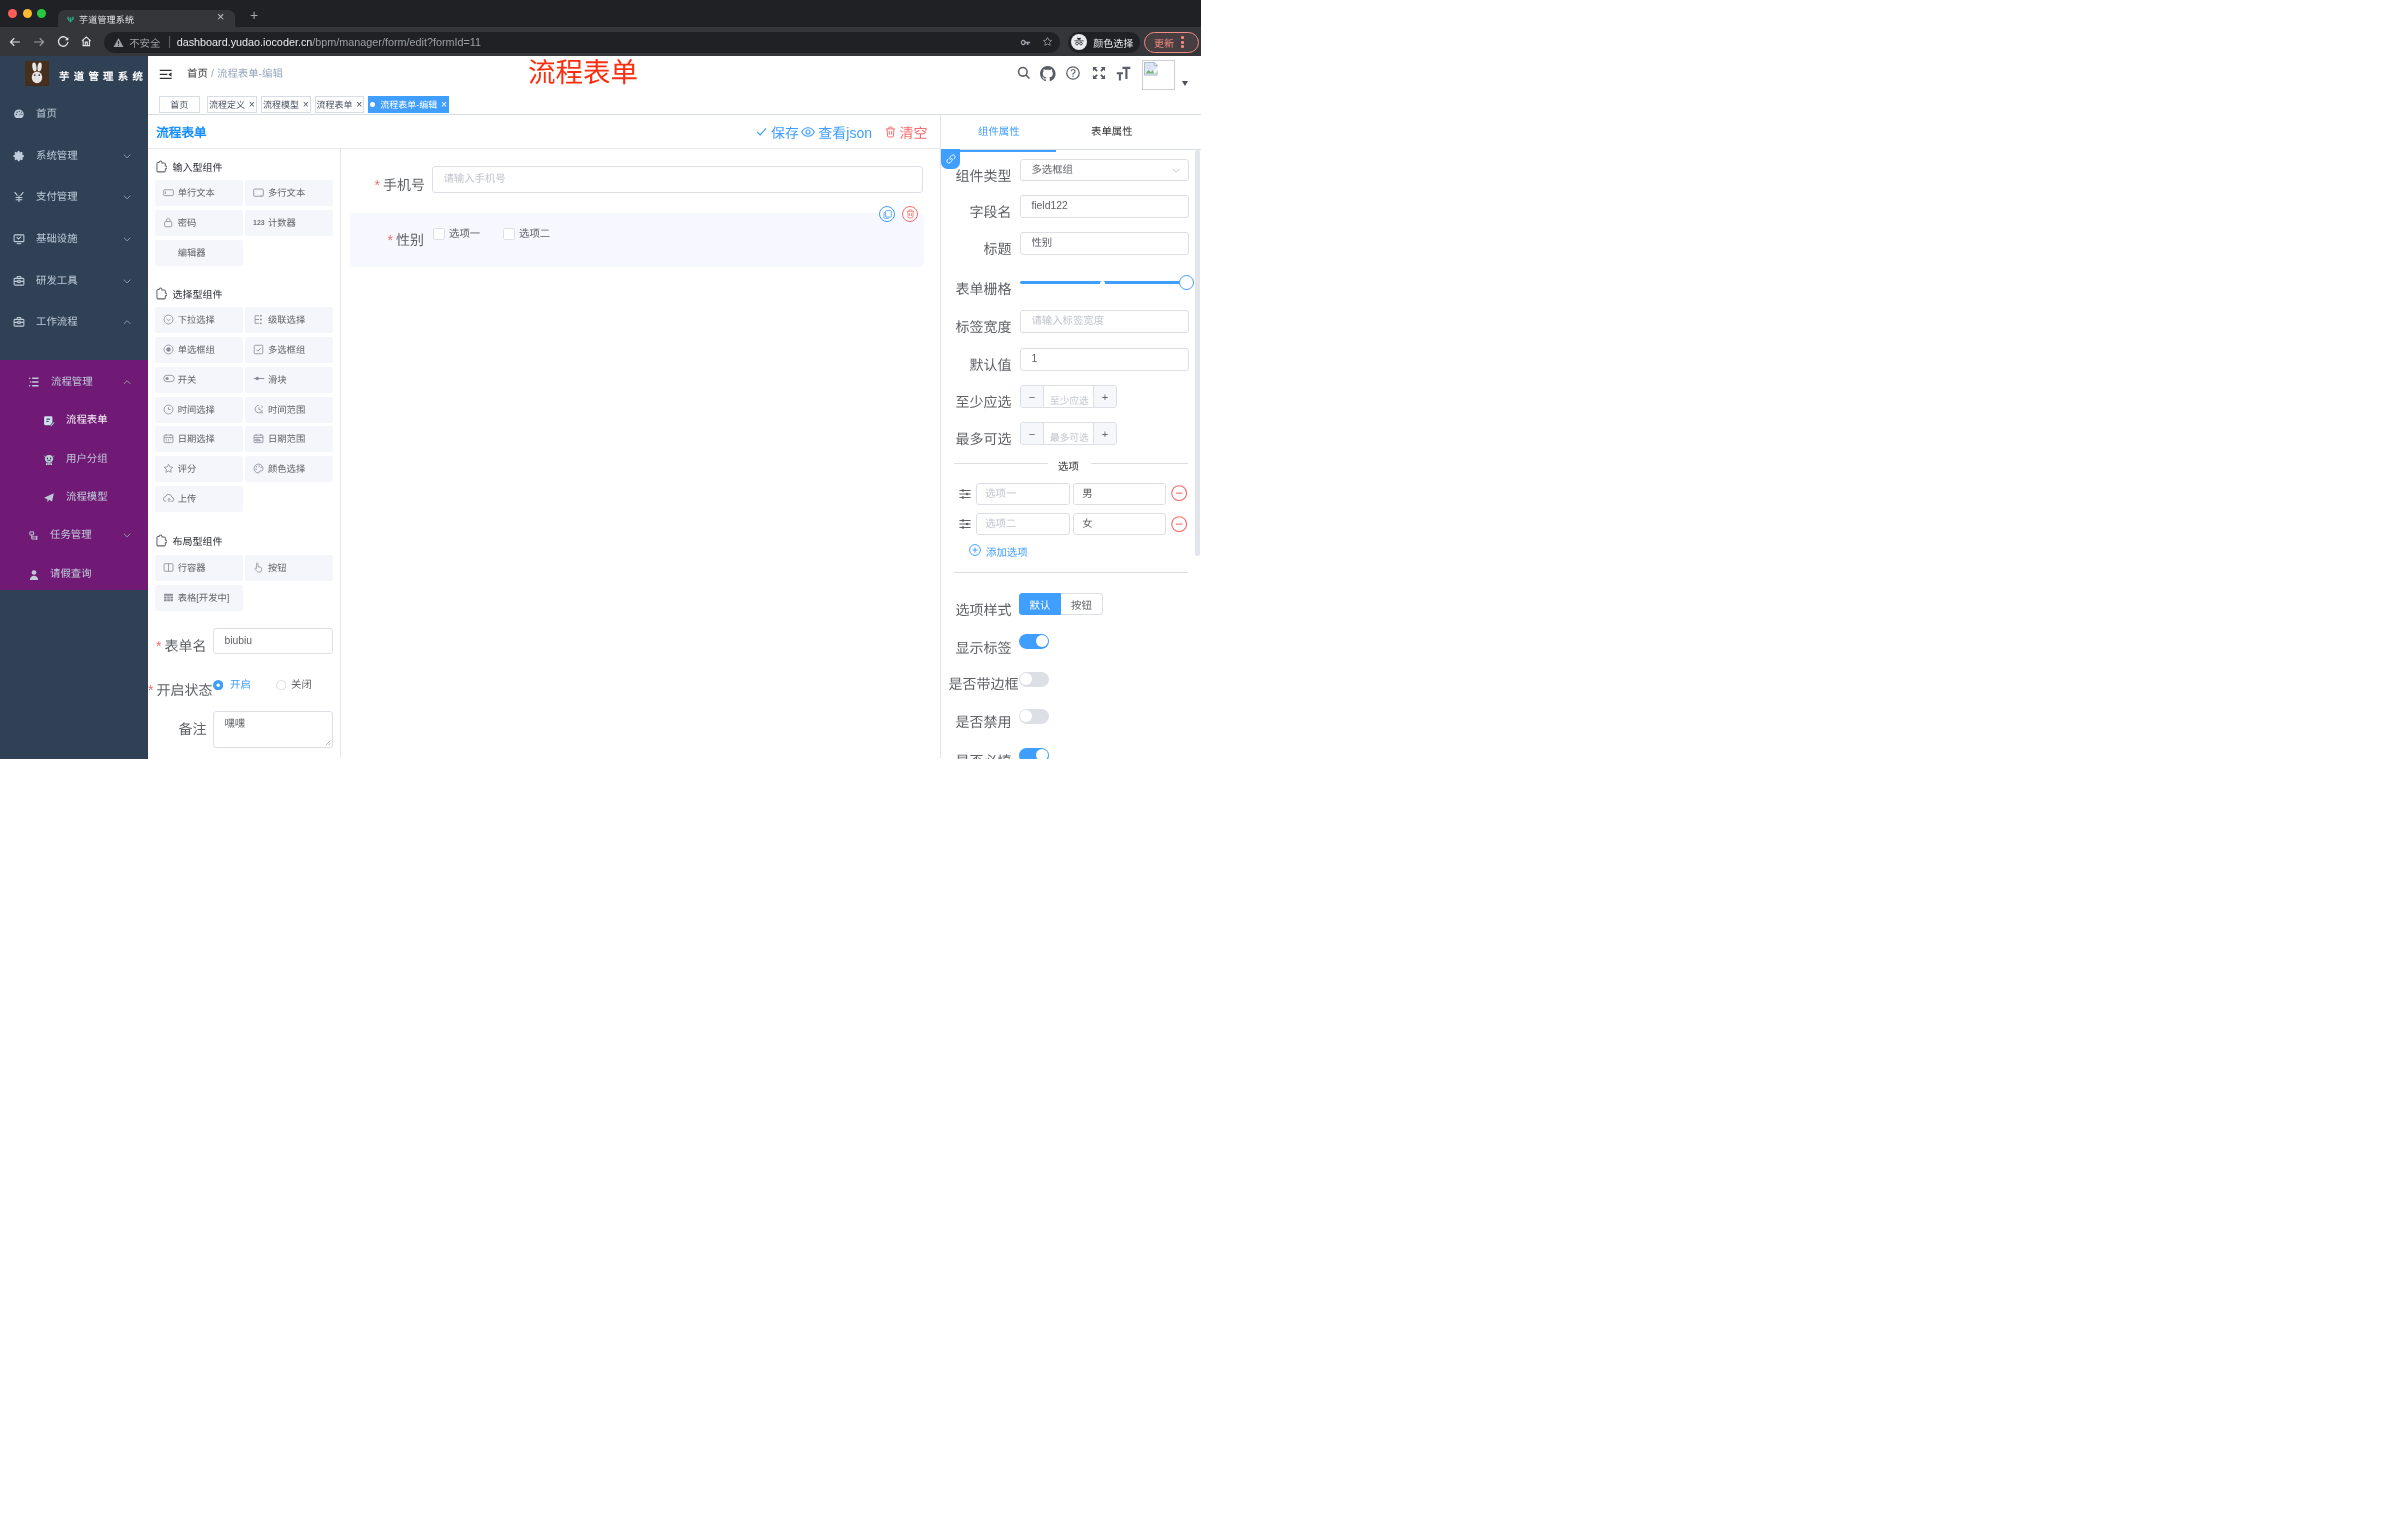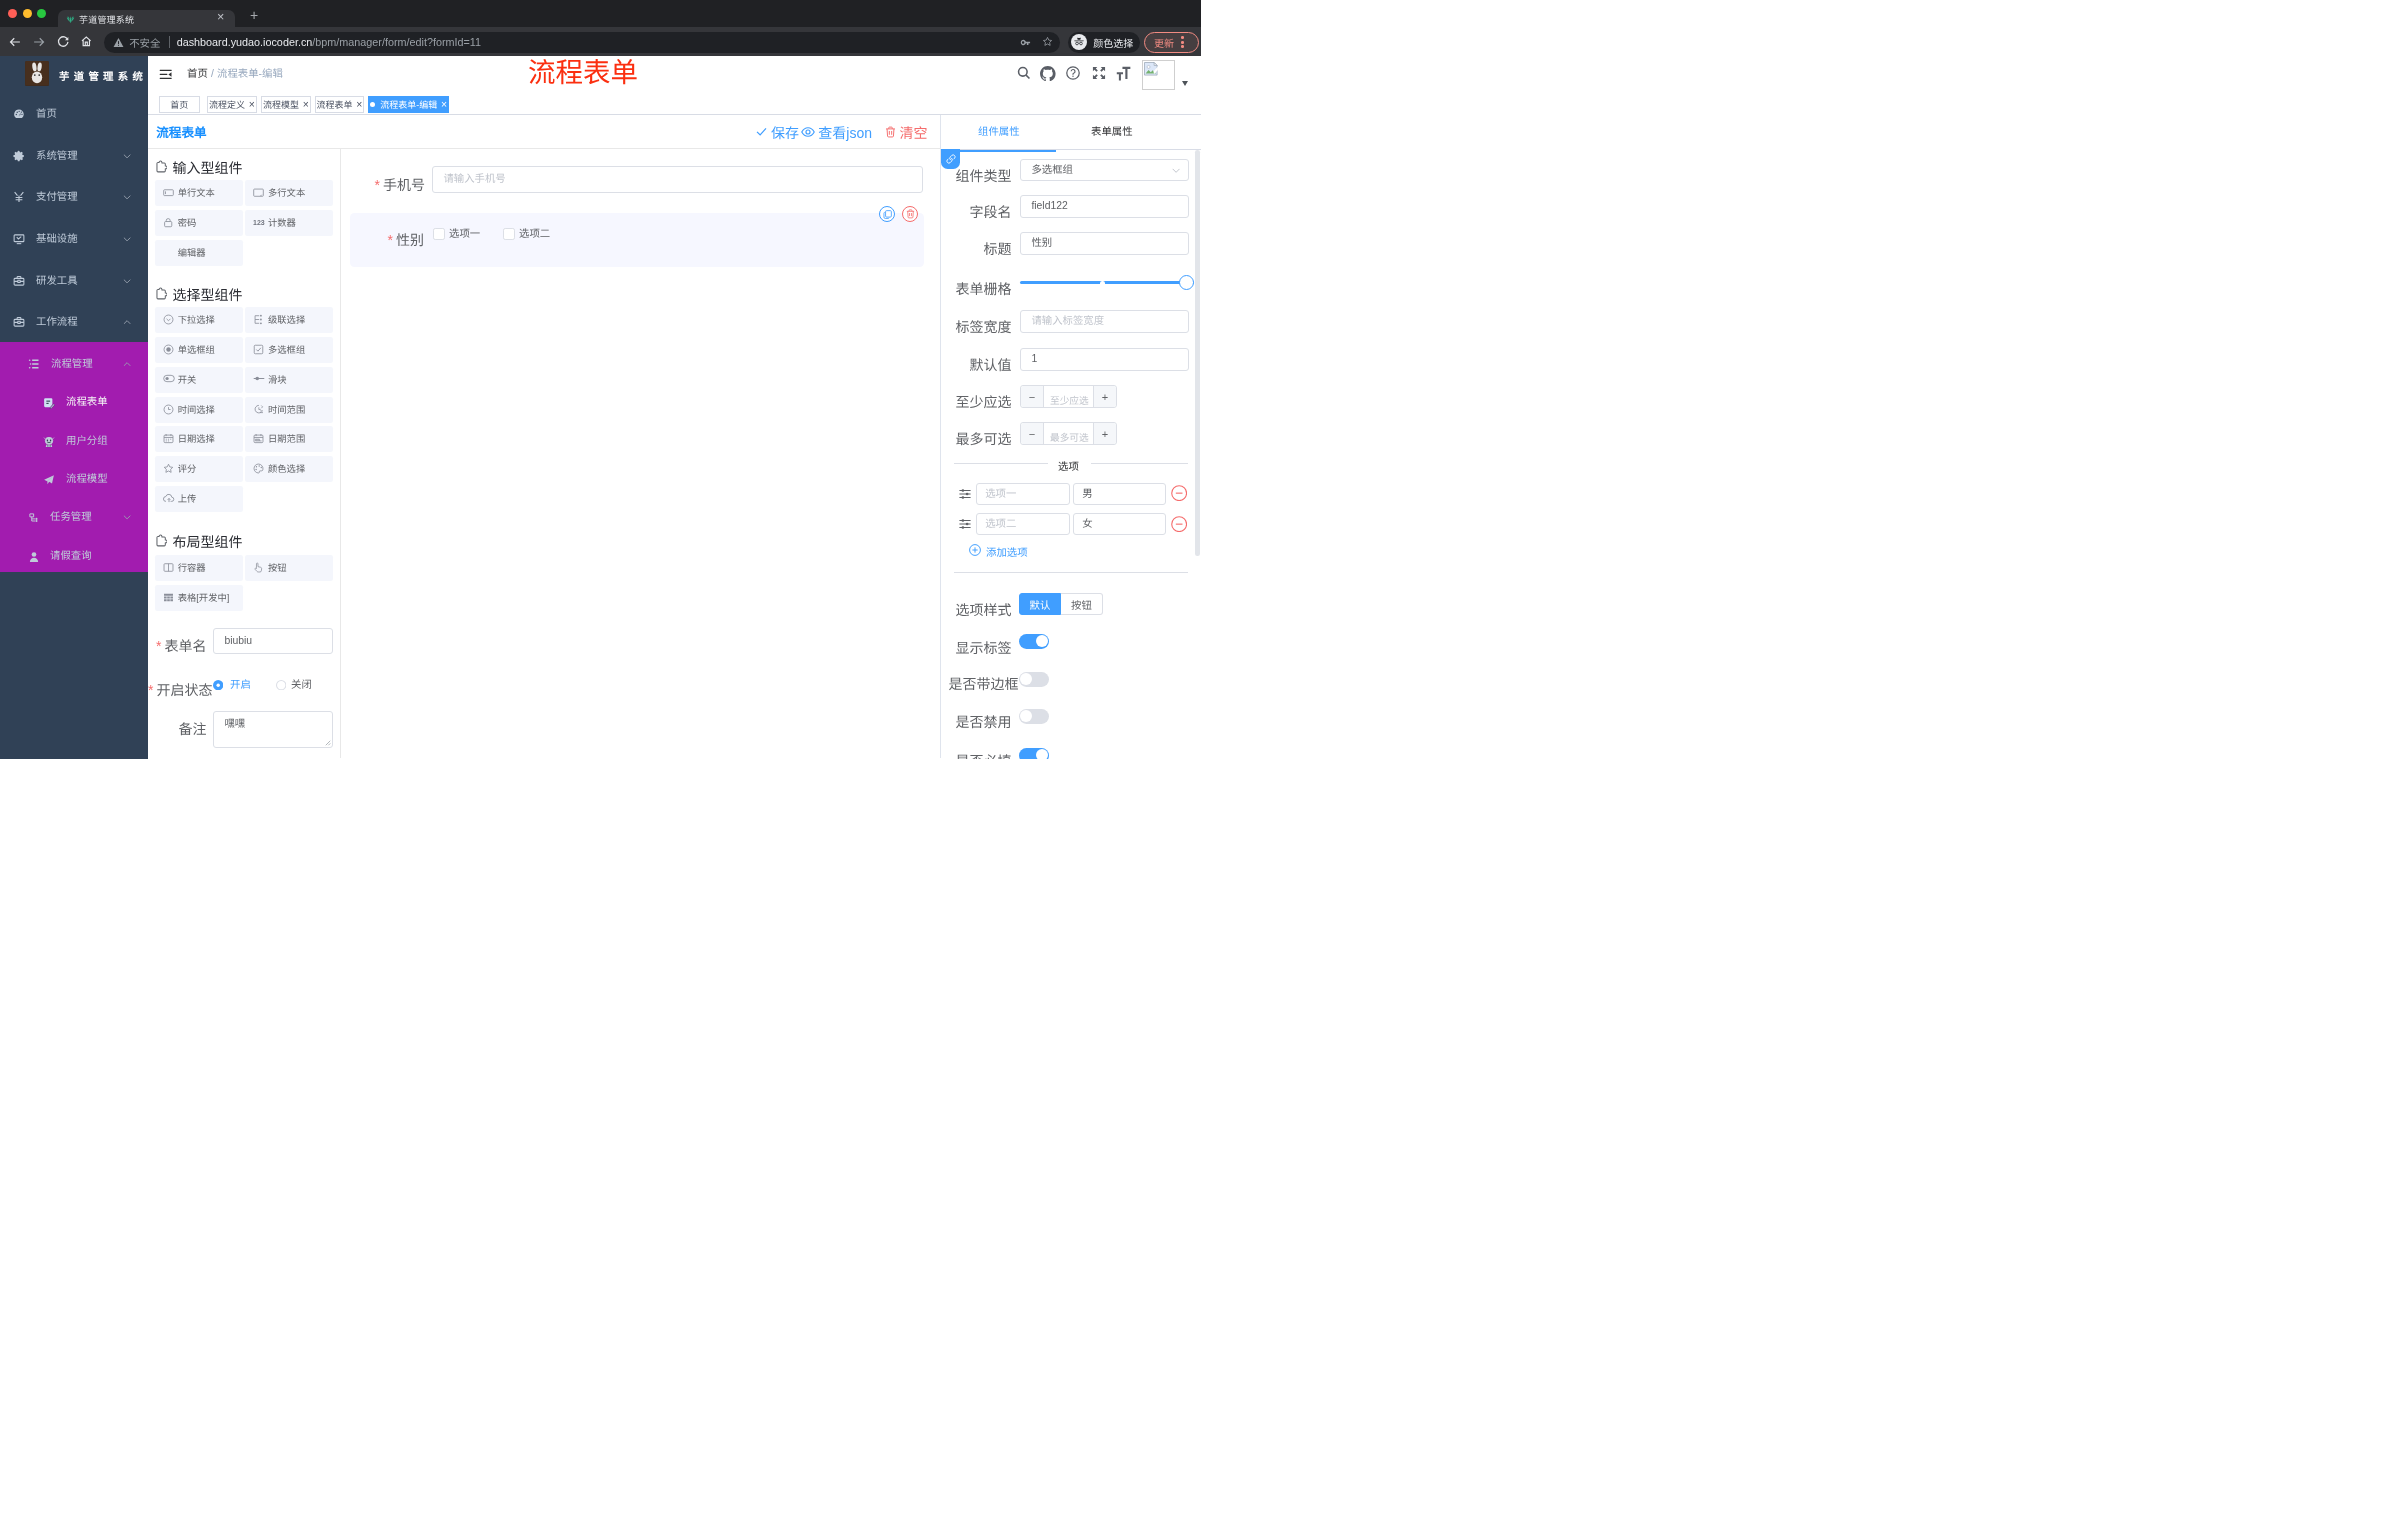--- a/index.html
+++ b/index.html
@@ -30,21 +30,21 @@
 #update .dots i{width:2.6px;height:2.6px;border-radius:50%;background:#f28b82;}
 
 #app{position:absolute;left:0;top:56px;width:1201px;height:703px;background:#fff;}
 #sidebar{position:absolute;left:0;top:0;width:148px;height:703px;background:#304156;overflow:hidden;}
 #logo .pic{position:absolute;left:25px;top:5.2px;width:24px;height:24.5px;border-radius:1.5px;overflow:hidden;background:#3a2b20;}
 #logo .nm{position:absolute;left:59px;top:12px;color:#fff;font-size:10.4px;font-weight:700;letter-spacing:4.3px;}
 .mi{position:absolute;left:0;width:148px;height:42px;color:#bfcbd9;font-size:10.4px;}
 .mi .ic,.smi .ic{position:absolute;top:50%;margin-top:-6px;width:12px;height:12px;}
 .mi .tx,.smi .tx{position:absolute;top:50%;margin-top:-5.2px;line-height:10.4px;white-space:nowrap;}
 .ar{position:absolute;left:123px;top:50%;margin-top:-2.2px;}
-#submenu{position:absolute;left:0;top:286px;width:148px;height:230px;background:#a21caf;}
+#submenu{position:absolute;left:0;top:304px;width:148px;height:230px;background:#701a75;}
 .smi{position:absolute;left:0;width:148px;height:39px;color:#bfcbd9;font-size:10.4px;}
 .smi.on{color:#f4f4f5;}
 
 #navbar{position:absolute;left:148px;top:0;width:1053px;height:37px;background:#fff;}
 #hamb{position:absolute;left:11px;top:12px;width:13.4px;height:13.4px;}
 .bc{position:absolute;top:13.4px;font-size:10.4px;line-height:10.4px;}
 #redttl{position:absolute;left:380px;top:1.9px;font-size:27.5px;line-height:29px;color:#fb2f10;white-space:nowrap;}
 .nvi{position:absolute;top:10.4px;color:#5a5e66;}
 #avatar{position:absolute;left:994px;top:3.7px;width:33px;height:30.5px;border:0.7px solid #cfcfcf;background:#fff;}
 #caret{position:absolute;left:1034px;top:24.5px;width:0;height:0;border:3.7px solid transparent;border-top:5.2px solid #4e5359;}
@@ -53,21 +53,21 @@
 .tag{position:absolute;top:2.6px;height:17px;background:#fff;border:0.7px solid #d8dce5;color:#495060;font-size:9px;display:flex;align-items:center;justify-content:center;white-space:nowrap;}
 .tag .x{font-size:10.4px;margin-left:3.7px;line-height:9px;}
 .tag.on{background:#409eff;border-color:#409eff;color:#fff;}
 .tag.on .dot{width:5.2px;height:5.2px;border-radius:50%;background:#fff;margin-right:5.2px;}
 
 #main{position:absolute;left:148px;top:59px;width:1053px;height:643px;background:#fff;}
 #lpanel{position:absolute;left:0;top:0;width:192px;height:643px;background:#fff;}
 #lpanel h1{position:absolute;left:8.2px;top:7.4px;font-size:12.6px;font-weight:700;color:#1890ff;}
 #lhead-border{position:absolute;left:0;top:33px;width:792px;height:0.7px;background:#e8e8e8;}
 #vline1{position:absolute;left:192px;top:33px;width:0.7px;height:610px;background:#e8e8e8;}
-.sechead{position:absolute;left:6.7px;height:15px;display:flex;align-items:center;color:#2b2d33;font-size:14px;}
+.sechead{position:absolute;left:6.7px;height:15px;display:flex;align-items:center;color:#2b2d33;font-size:10px;}
 .sechead svg{margin-right:5.2px;}
 .citem{position:absolute;width:88px;height:26px;background:#f4f6fc;border-radius:2.2px;color:#606266;font-size:9.3px;}
 .citem .ci{position:absolute;left:8.2px;top:50%;margin-top:-6px;}
 .citem .ct{position:absolute;left:23px;top:50%;margin-top:-4.5px;line-height:9px;white-space:nowrap;}
 .flabel{position:absolute;font-size:14px;color:#606266;text-align:right;white-space:nowrap;}
 .req{color:#f56c6c;margin-right:3px;}
 .inp{position:absolute;border:0.7px solid #dcdfe6;border-radius:3px;background:#fff;font-size:10.4px;color:#606266;}
 .inp .tx{position:absolute;left:10.4px;top:50%;margin-top:-5.2px;line-height:10.4px;white-space:nowrap;}
 .inp .ph{color:#c0c4cc;}
 

